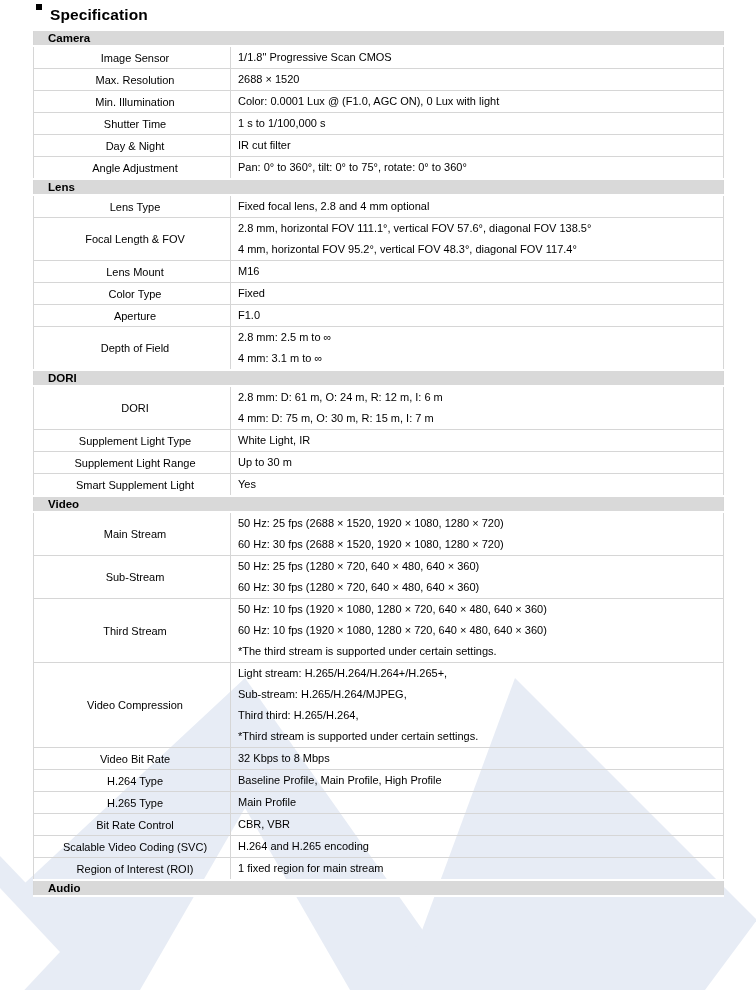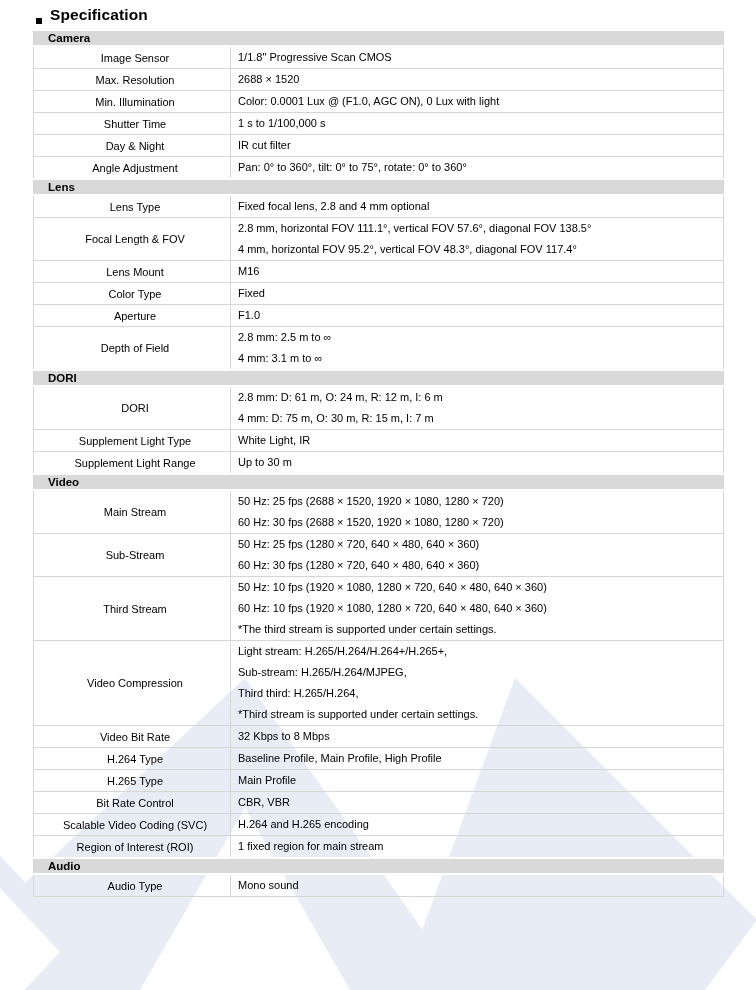--- a/index.html
+++ b/index.html
@@ -12,21 +12,21 @@
   body{
     width:756px;height:990px;position:relative;overflow:hidden;
     background:#ffffff;color:var(--text);
     font-family:"Liberation Sans", sans-serif;
   }
   .watermark{
     position:absolute;left:0;top:0;width:756px;height:990px;z-index:0;
   }
   .page-title{
     position:absolute;left:36px;top:6px;z-index:2;
-    display:flex;align-items:flex-end;
+    display:flex;align-items:flex-start;
     font-size:15.5px;font-weight:bold;letter-spacing:0.1px;
   }
   .page-title .bullet{
     width:6px;height:6px;background:#000;display:inline-block;margin-right:8px;margin-top:-2px;
   }
   table.spec-table{
     position:absolute;left:33px;top:29px;width:690px;z-index:1;
     border-collapse:collapse;table-layout:fixed;
     font-size:11px;color:var(--text);
   }
@@ -167,20 +167,26 @@
         <td class="value">
           <div class="line">White Light, IR</div>
         </td>
       </tr>
       <tr class="spec-row">
         <td class="label">Supplement Light Range</td>
         <td class="value">
           <div class="line">Up to 30 m</div>
         </td>
       </tr>
+      <tr class="spec-row">
+        <td class="label">Smart Supplement Light</td>
+        <td class="value">
+          <div class="line">Yes</div>
+        </td>
+      </tr>
       <tr class="section-row">
         <td colspan="2">Video</td>
       </tr>
       <tr class="spec-row">
         <td class="label">Main Stream</td>
         <td class="value">
           <div class="line">50 Hz: 25 fps (2688 × 1520, 1920 × 1080, 1280 × 720)</div>
           <div class="line">60 Hz: 30 fps (2688 × 1520, 1920 × 1080, 1280 × 720)</div>
         </td>
       </tr>
@@ -240,20 +246,14 @@
       </tr>
       <tr class="spec-row">
         <td class="label">Region of Interest (ROI)</td>
         <td class="value">
           <div class="line">1 fixed region for main stream</div>
         </td>
       </tr>
       <tr class="section-row">
         <td colspan="2">Audio</td>
       </tr>
-      <tr class="spec-row">
-        <td class="label">Audio Type</td>
-        <td class="value">
-          <div class="line">Mono sound</div>
-        </td>
-      </tr>
     </tbody>
 </table>
 
 </body></html>

